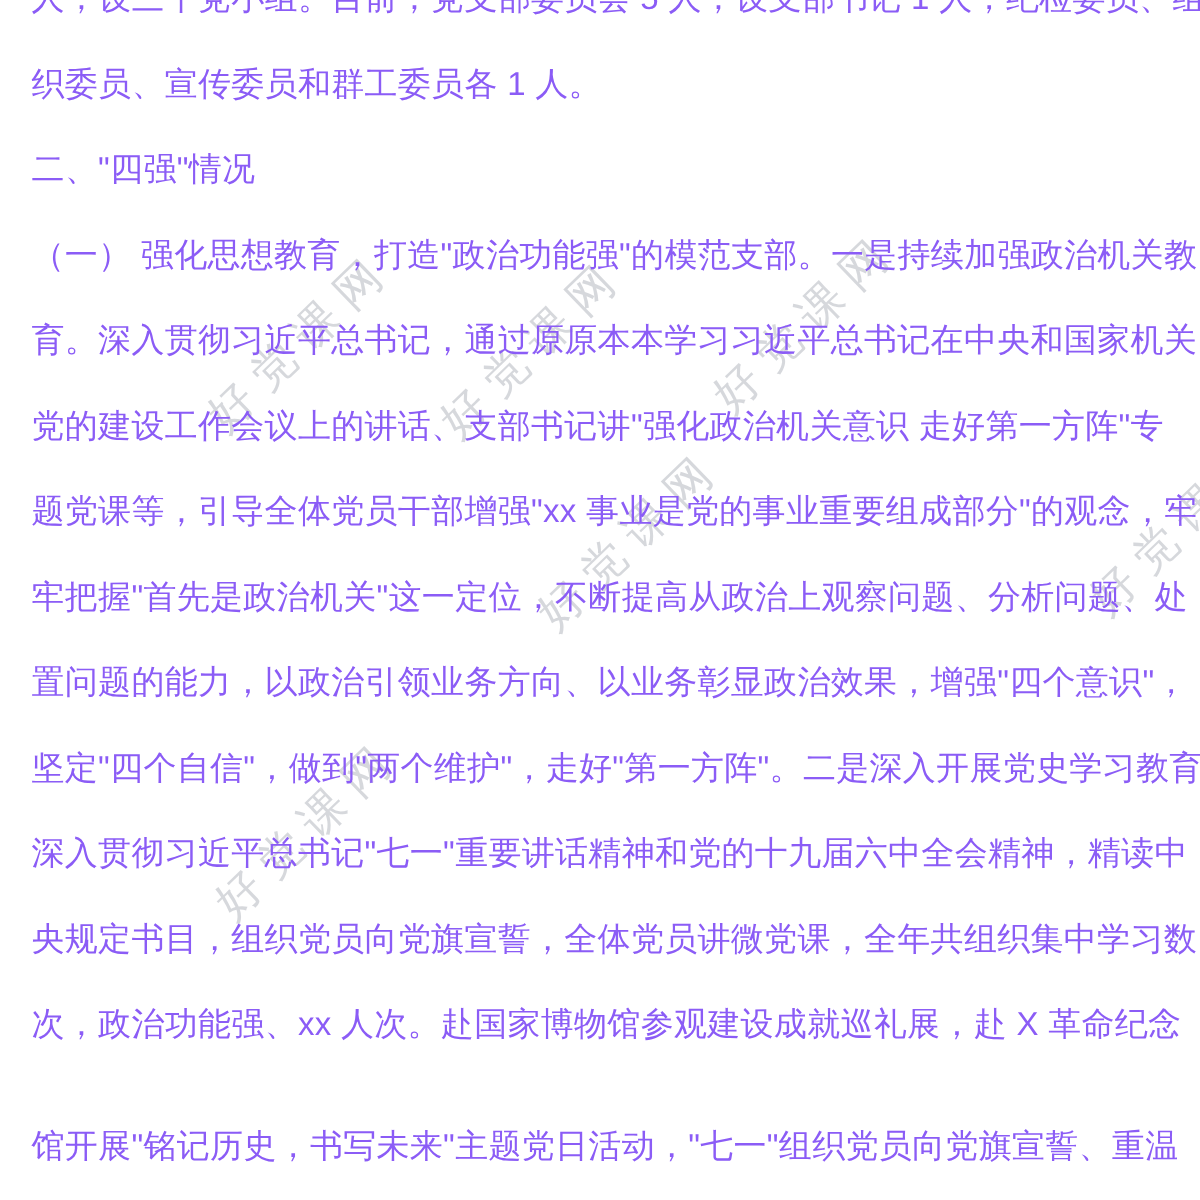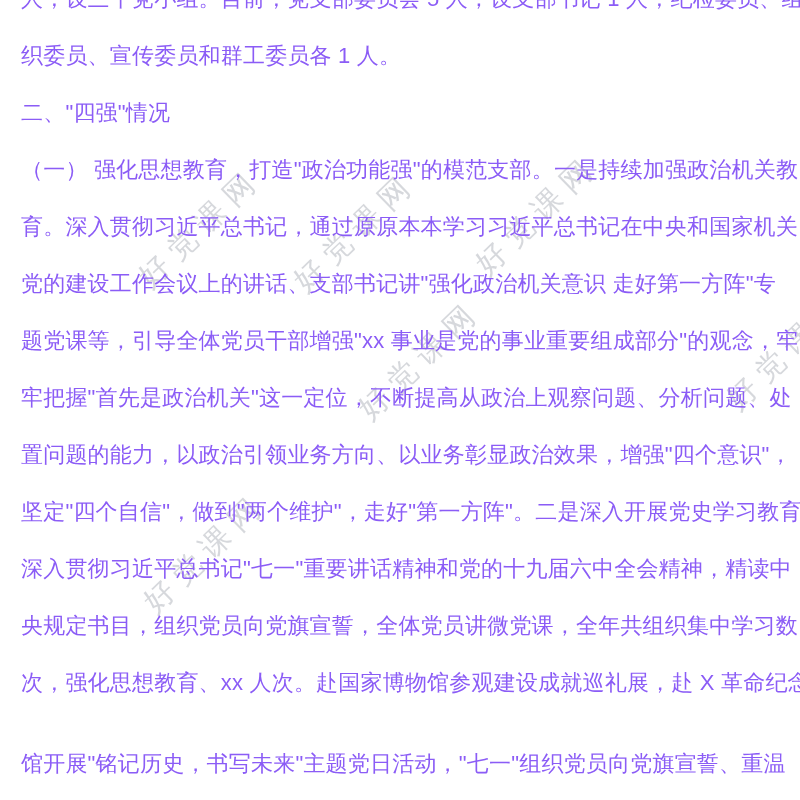--- a/index.html
+++ b/index.html
@@ -81,17 +81,17 @@
     <div class="line">二、"四强"情况</div>
     <div class="line">（一） 强化思想教育，打造"政治功能强"的模范支部。一是持续加强政治机关教</div>
     <div class="line">育。深入贯彻习近平总书记，通过原原本本学习习近平总书记在中央和国家机关</div>
     <div class="line">党的建设工作会议上的讲话、支部书记讲"强化政治机关意识 走好第一方阵"专</div>
     <div class="line">题党课等，引导全体党员干部增强"xx 事业是党的事业重要组成部分"的观念，牢</div>
     <div class="line">牢把握"首先是政治机关"这一定位，不断提高从政治上观察问题、分析问题、处</div>
     <div class="line">置问题的能力，以政治引领业务方向、以业务彰显政治效果，增强"四个意识"，</div>
     <div class="line">坚定"四个自信"，做到"两个维护"，走好"第一方阵"。二是深入开展党史学习教育。</div>
     <div class="line">深入贯彻习近平总书记"七一"重要讲话精神和党的十九届六中全会精神，精读中</div>
     <div class="line">央规定书目，组织党员向党旗宣誓，全体党员讲微党课，全年共组织集中学习数</div>
-    <div class="line">次，强化思想教育、xx 人次。赴国家博物馆参观建设成就巡礼展，赴 X 革命纪念</div>
+    <div class="line">次，政治功能强、xx 人次。赴国家博物馆参观建设成就巡礼展，赴 X 革命纪念</div>
     <div class="line gap-above">馆开展"铭记历史，书写未来"主题党日活动，"七一"组织党员向党旗宣誓、重温</div>
   </div>
 
 </div>
 
 </body></html>

